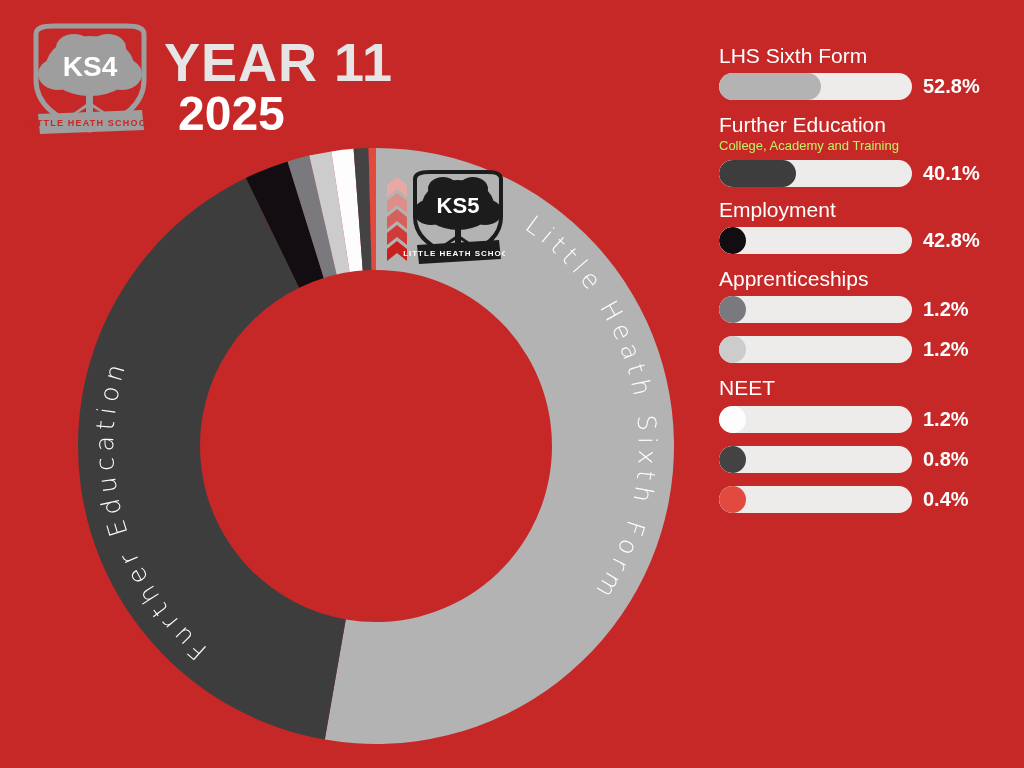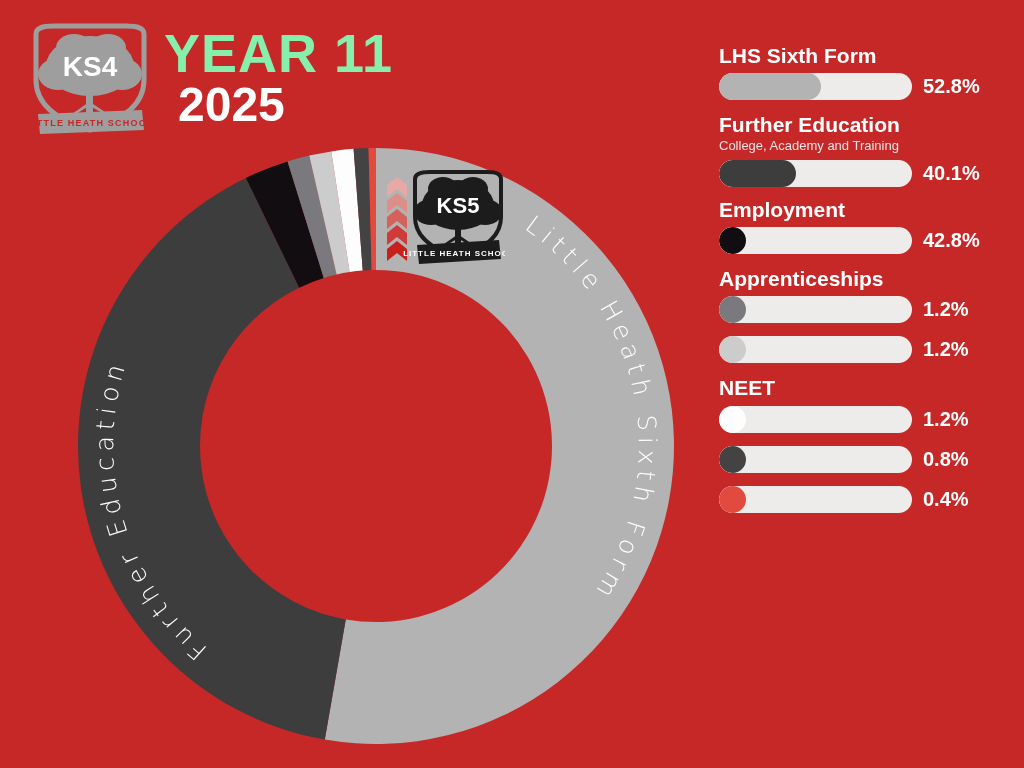--- a/index.html
+++ b/index.html
@@ -33,23 +33,24 @@
     width: 132px; height: 118px;
   }
   #title-block {
     position: absolute;
     left: 164px; top: 26px;
     width: 330px;
   }
   #year-title {
     font-size: 54px;
     font-weight: bold;
-    color: #86efac;
+    color: #e5e5e5;
     letter-spacing: 1px;
     line-height: 1.0;
+    margin-top: 9px;
   }
   #year-sub {
     font-size: 48px;
     font-weight: bold;
     color: #ffffff;
     text-align: left;
     line-height: 1.05;
     padding-left: 14px;
   }
 
@@ -83,29 +84,29 @@
     left: 719px;
     top: 44px;
     width: 300px;
   }
   .legend-row {
     margin-bottom: 13px;
   }
   .legend-row.has-sub { margin-bottom: 11px; }
   .legend-label {
     font-size: 21px;
-    font-weight: bold;
+    font-weight: normal;
     color: #ffffff;
     line-height: 1.16;
     white-space: nowrap;
   }
   .legend-sub {
     font-size: 13px;
     font-weight: normal;
-    color: #e5e5e5;
+    color: #bef264;
     line-height: 1.3;
     margin-top: 0px;
     white-space: nowrap;
   }
   .bar-row {
     display: flex;
     align-items: center;
     margin-top: 5px;
   }
   .bar-track {

